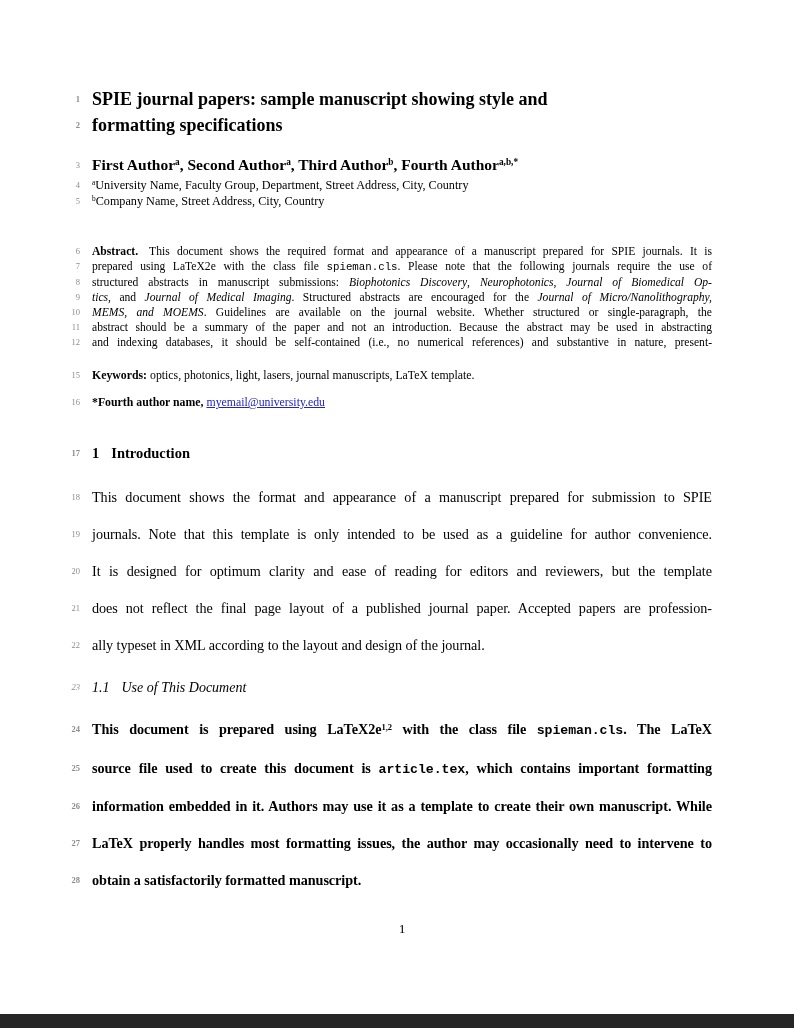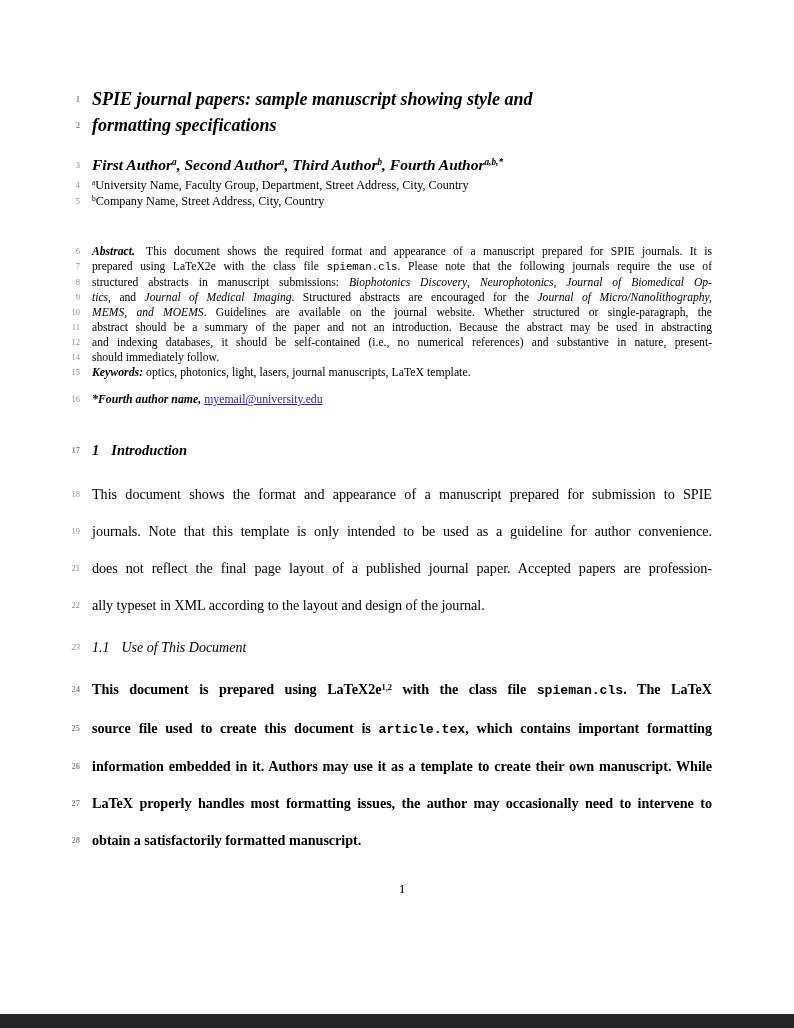--- a/index.html
+++ b/index.html
@@ -15,33 +15,33 @@
     position: absolute; left: 92px; top: 86px; width: 620px;
   }
   .line { position: relative; }
   .line .text { display: block; }
   .line.j .text { text-align: justify; text-align-last: justify; -moz-text-align-last: justify; }
   .lineno {
     position: absolute; left: -36px; width: 24px; text-align: right;
     font-size: 8.5px; color: var(--lineno-color, #8c8c8c);
     line-height: inherit;
   }
-  .seg-b   { font-weight: bold; font-style: italic; }
+  .seg-b   { font-weight: bold; }
   .seg-i   { font-style: italic; text-align: right; }
   .seg-m   { font-family: "Liberation Mono", "DejaVu Sans Mono", monospace; font-size: 0.93em; }
   .seg-sup { font-size: 0.6em; position: relative; top: -0.5em; }
   .seg-gap { margin-left: 12px; }
   .text a  { color: var(--link-color, #2323bf); text-decoration: underline; cursor: pointer; }
 
   .block-title        { font-size: 18px; line-height: 26px; font-weight: bold; }
   .block-authors      { margin-top: 18px; font-size: 15.5px; line-height: 18px; }
   .block-affiliations { margin-top: 2px;  font-size: 12.2px; line-height: 15px; }
   .block-abstract     { margin-top: 34px; font-size: 11.6px; line-height: 15px; }
   .block-abstract .seg-b { margin-right: 4px; }
-  .block-keywords     { font-size: 11.8px; line-height: 15px; }
+  .block-keywords     { margin-top: 18px; font-size: 11.8px; line-height: 15px; }
   .block-footnote     { margin-top: 12px; font-size: 11.8px; line-height: 15px; }
   .block-section      { margin-top: 34px; font-size: 14.5px; line-height: 19px; font-weight: bold; }
   .block-paragraph    { margin-top: 16px; font-size: 14.2px; line-height: 37px; letter-spacing: -0.05px; }
   .block-subsection   { margin-top: 14px; font-size: 14px;   line-height: 19px; font-style: italic; }
   .block-subsection + .block-paragraph { margin-top: 14px; font-weight: bold; }
 
   .page-number {
     margin-top: 22px; text-align: center; font-size: 13.5px;
   }
   .footer-bar {
@@ -103,24 +103,20 @@
           <span class="text"><span class="seg-i">MEMS, and MOEMS</span><span>. Guidelines are available on the journal website. Whether structured or single-paragraph, the</span></span>
         </div>
         <div class="line j">
           <span class="lineno">11</span>
           <span class="text"><span>abstract should be a summary of the paper and not an introduction. Because the abstract may be used in abstracting</span></span>
         </div>
         <div class="line j">
           <span class="lineno">12</span>
           <span class="text"><span>and indexing databases, it should be self-contained (i.e., no numerical references) and substantive in nature, present-</span></span>
         </div>
-        <div class="line">
-          <span class="lineno">14</span>
-          <span class="text"><span>should immediately follow.</span></span>
-        </div>
       </div>
       <div class="block block-keywords">
         <div class="line">
           <span class="lineno">15</span>
           <span class="text"><span class="seg-b">Keywords:</span><span> optics, photonics, light, lasers, journal manuscripts, LaTeX template.</span></span>
         </div>
       </div>
       <div class="block block-footnote">
         <div class="line">
           <span class="lineno">16</span>
@@ -134,20 +130,24 @@
         </div>
       </div>
       <div class="block block-paragraph">
         <div class="line j">
           <span class="lineno">18</span>
           <span class="text"><span>This document shows the format and appearance of a manuscript prepared for submission to SPIE</span></span>
         </div>
         <div class="line j">
           <span class="lineno">19</span>
           <span class="text"><span>journals. Note that this template is only intended to be used as a guideline for author convenience.</span></span>
+        </div>
+        <div class="line j">
+          <span class="lineno">20</span>
+          <span class="text"><span>It is designed for optimum clarity and ease of reading for editors and reviewers, but the template</span></span>
         </div>
         <div class="line j">
           <span class="lineno">21</span>
           <span class="text"><span>does not reflect the final page layout of a published journal paper. Accepted papers are profession-</span></span>
         </div>
         <div class="line">
           <span class="lineno">22</span>
           <span class="text"><span>ally typeset in XML according to the layout and design of the journal.</span></span>
         </div>
       </div>

